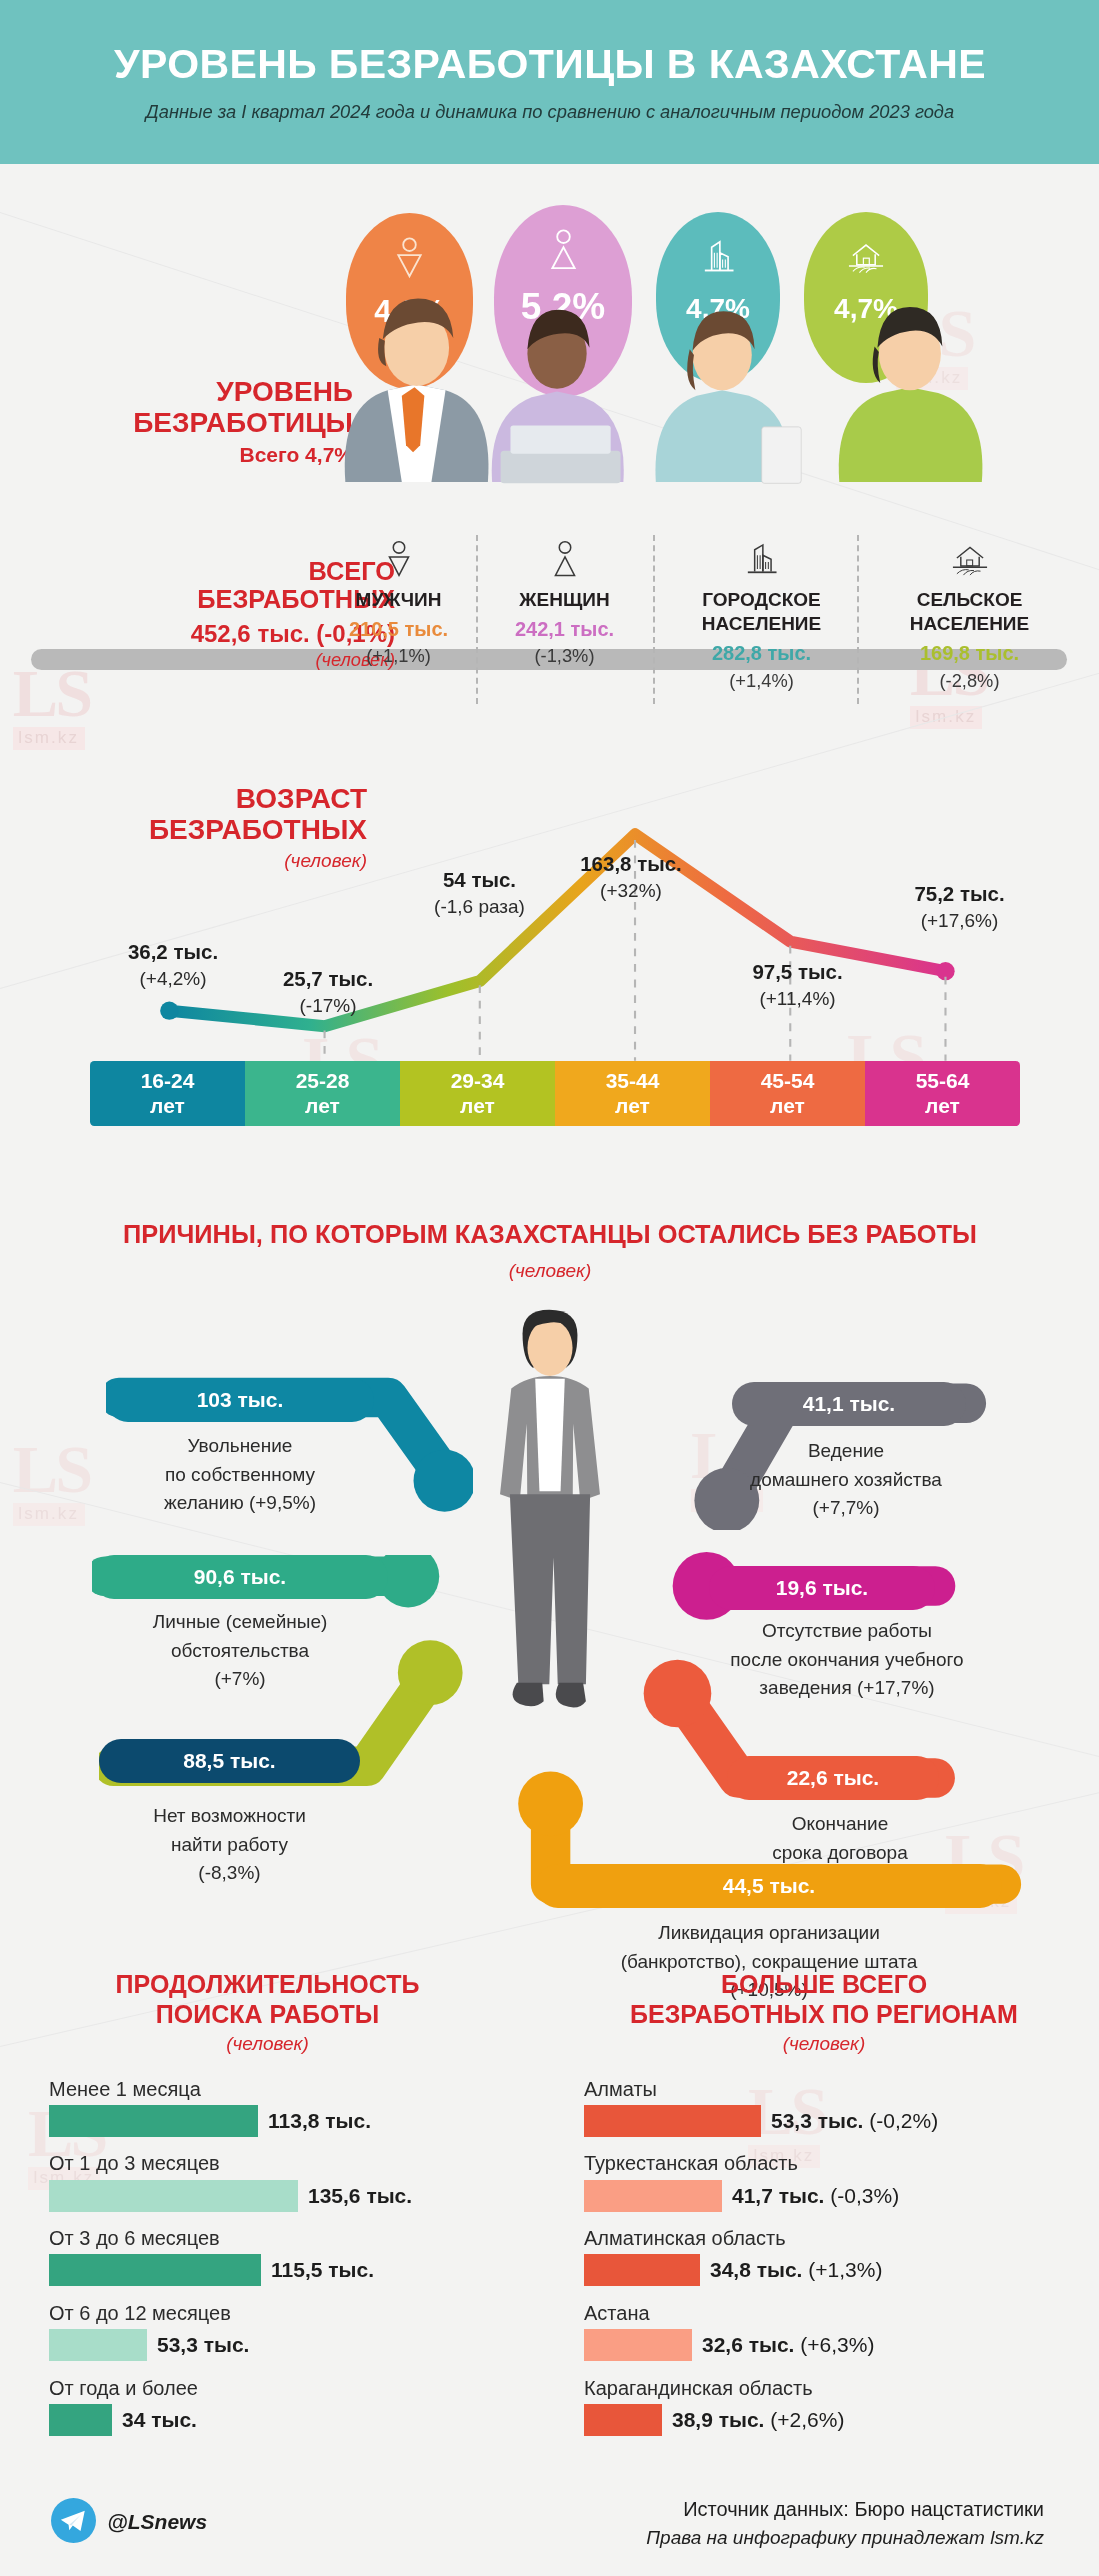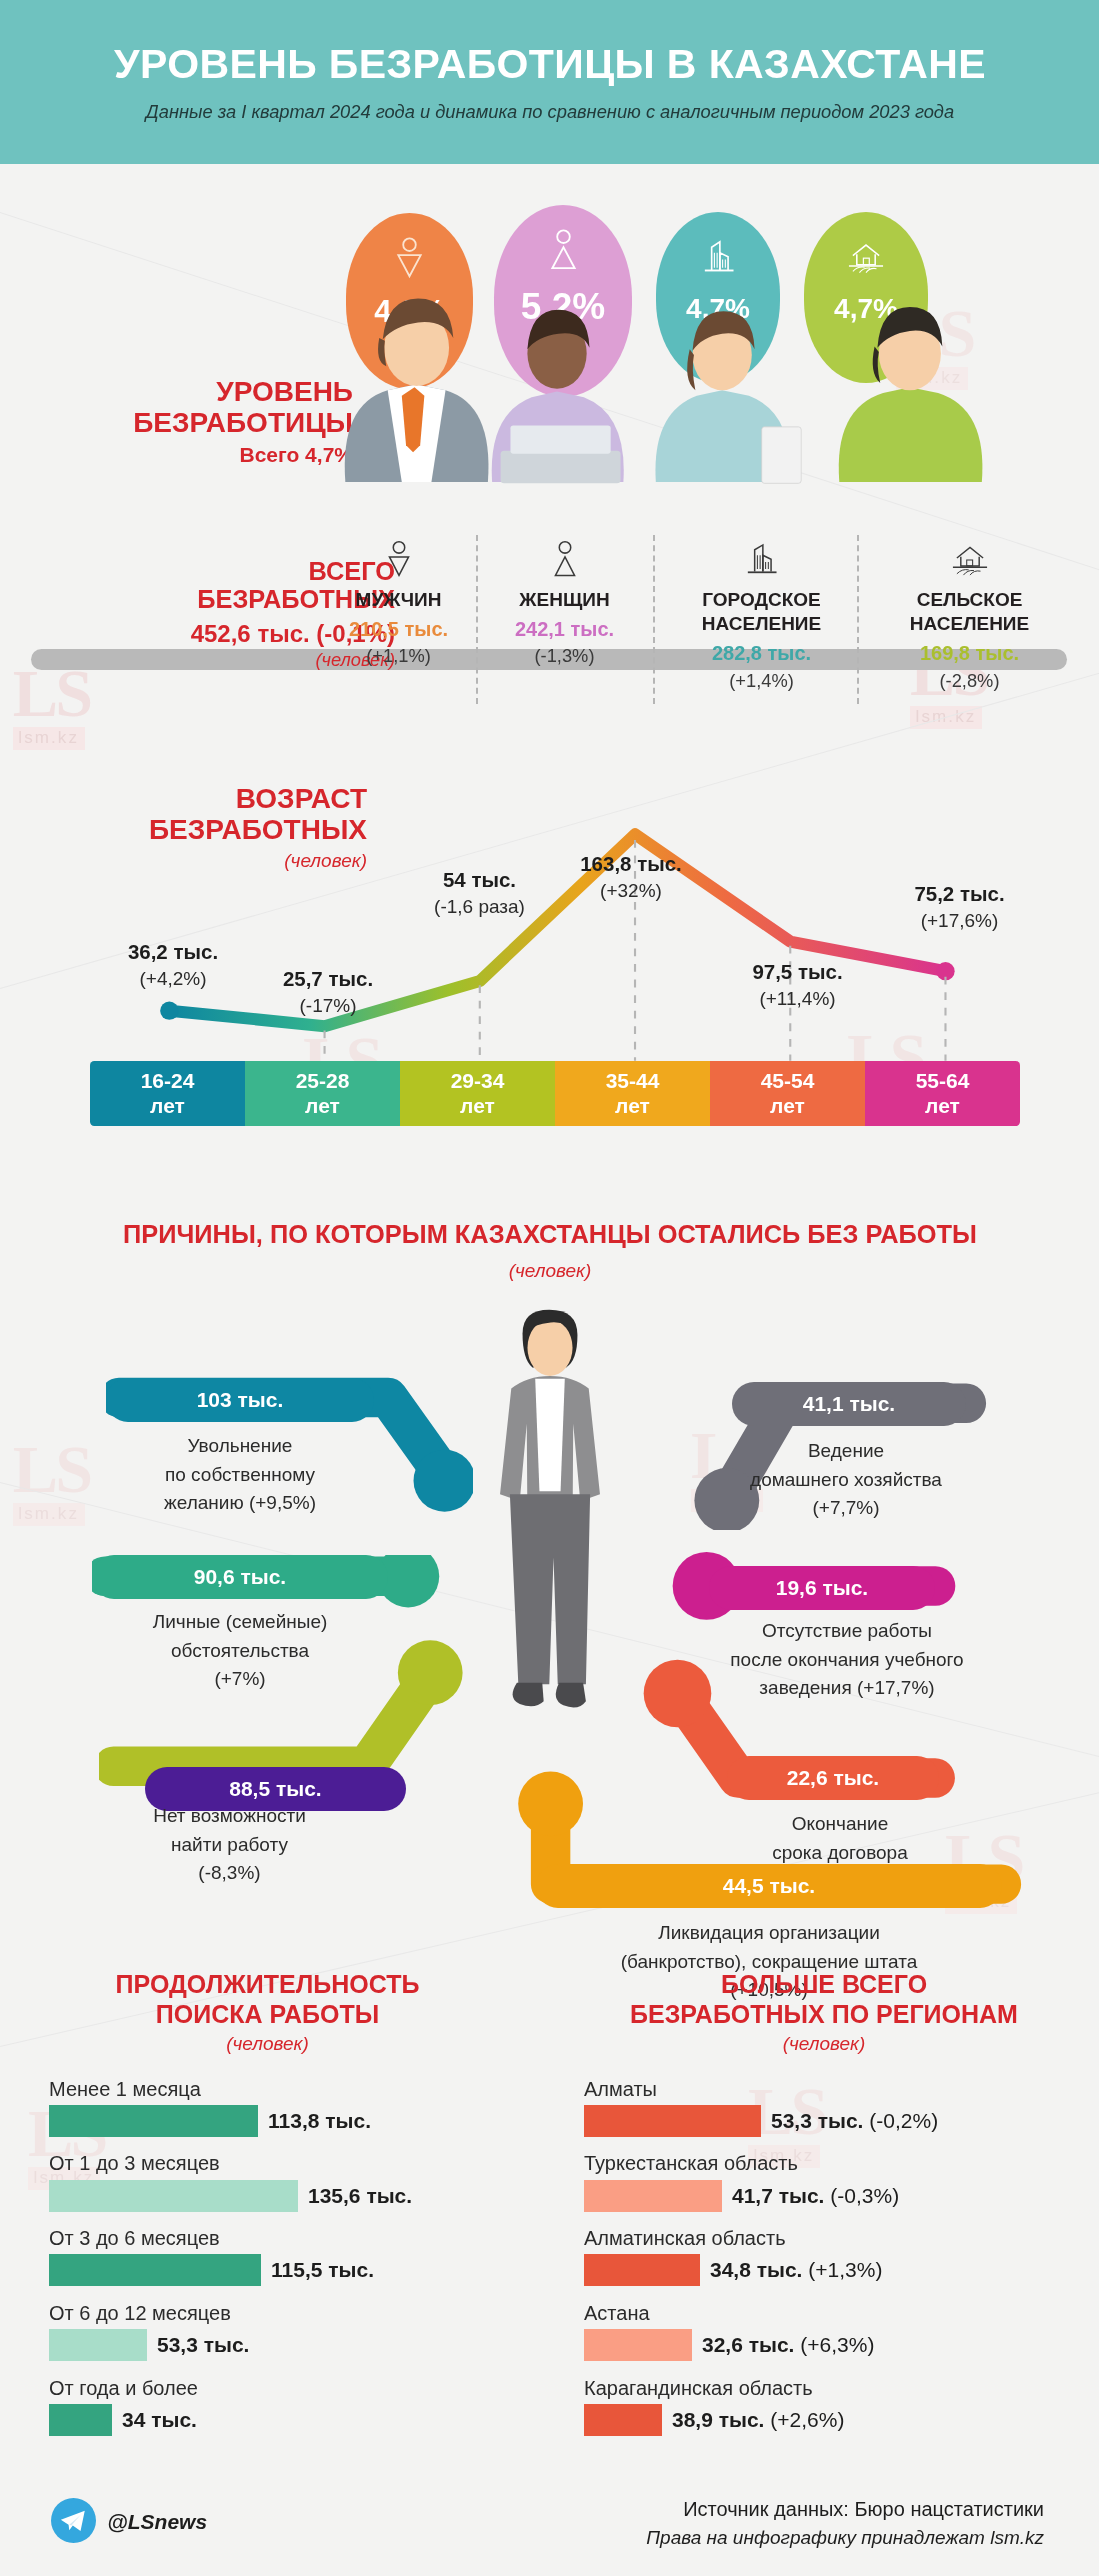--- a/index.html
+++ b/index.html
@@ -430,21 +430,21 @@
       <div>обстоятельства</div>
       <div>(+7%)</div>
     </div>
 
     <div class="arm" style="left:99px;top:416px;">
       <svg width="395" height="183" viewBox="0 0 560 260">
         <path d="M20 215 H380 L460 100" fill="none" stroke="#b0c028" stroke-width="56" stroke-linecap="round" stroke-linejoin="round"></path>
         <circle cx="470" cy="82" r="46" fill="#b0c028"></circle>
       </svg>
     </div>
-    <div class="pill" style="left:99px;top:568px;width:261px;background:#4c1d95;margin-left:46px;">
+    <div class="pill" style="left:99px;top:540px;width:261px;background:#0c4a6e;">
       <span>88,5 тыс.</span>
     </div>
     <div class="rtext" style="left:92px;top:603px;width:275px;text-align:center;">
       <div>Нет возможности</div>
       <div>найти работу</div>
       <div>(-8,3%)</div>
     </div>
 
     <div class="arm" style="left:656px;top:176px;">
       <svg width="353" height="155" viewBox="0 0 500 220">

